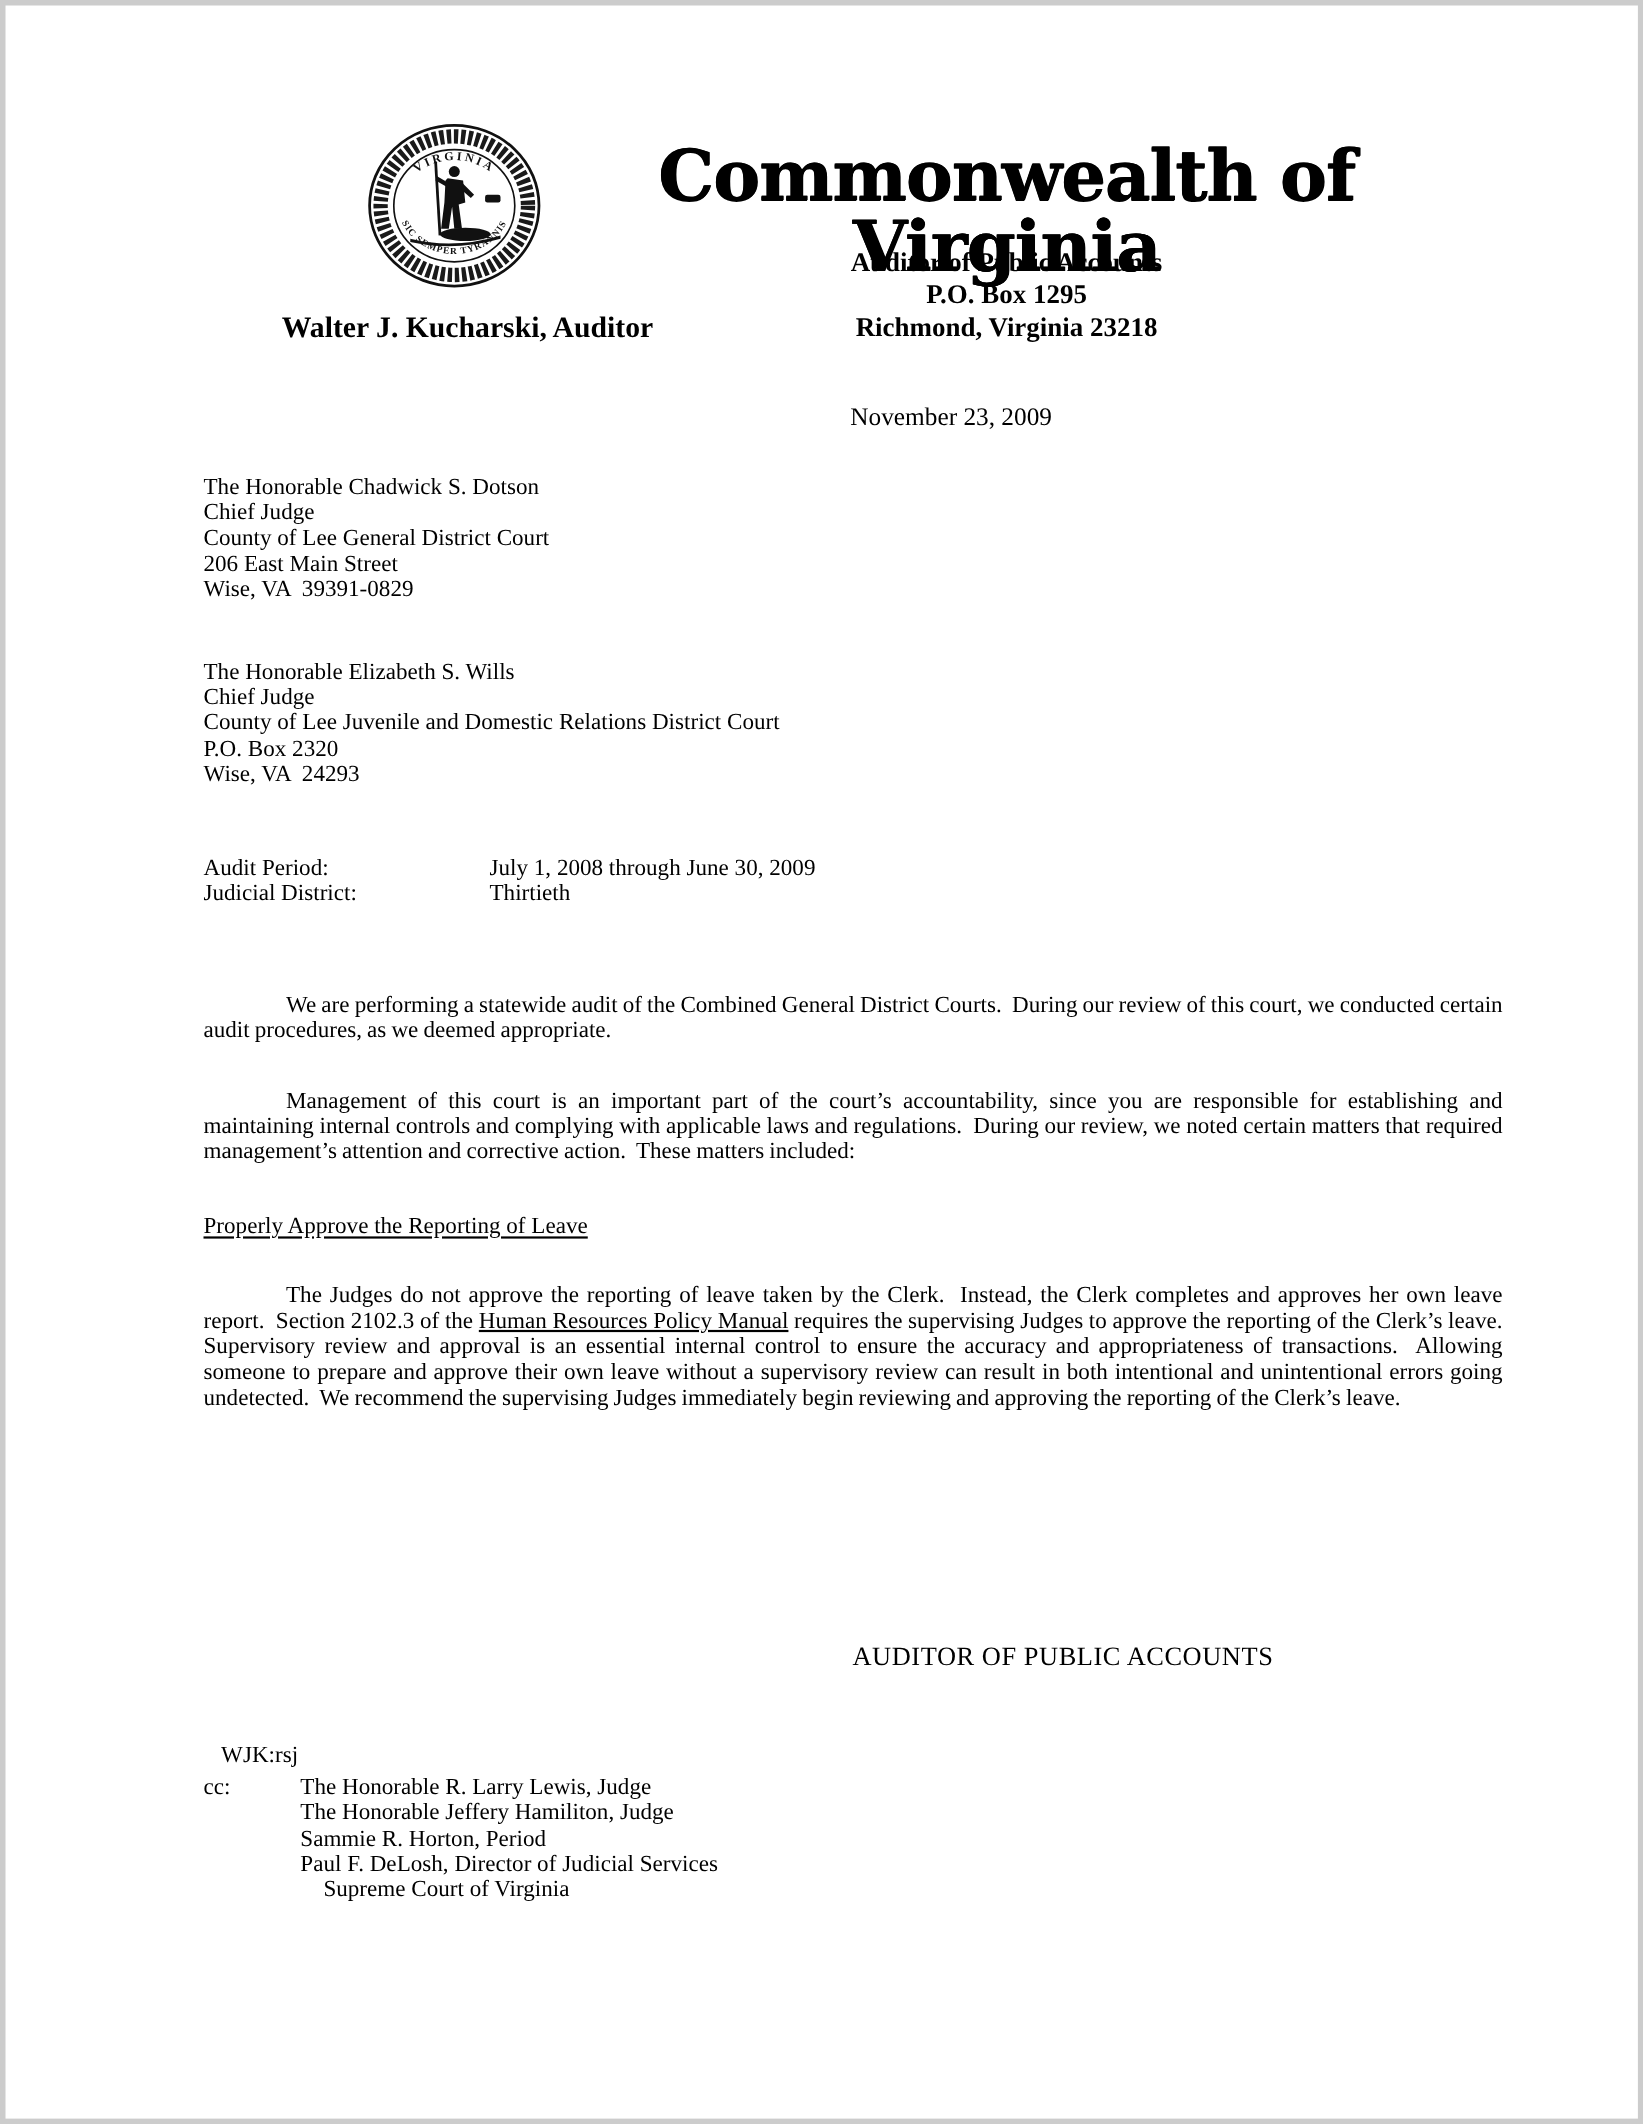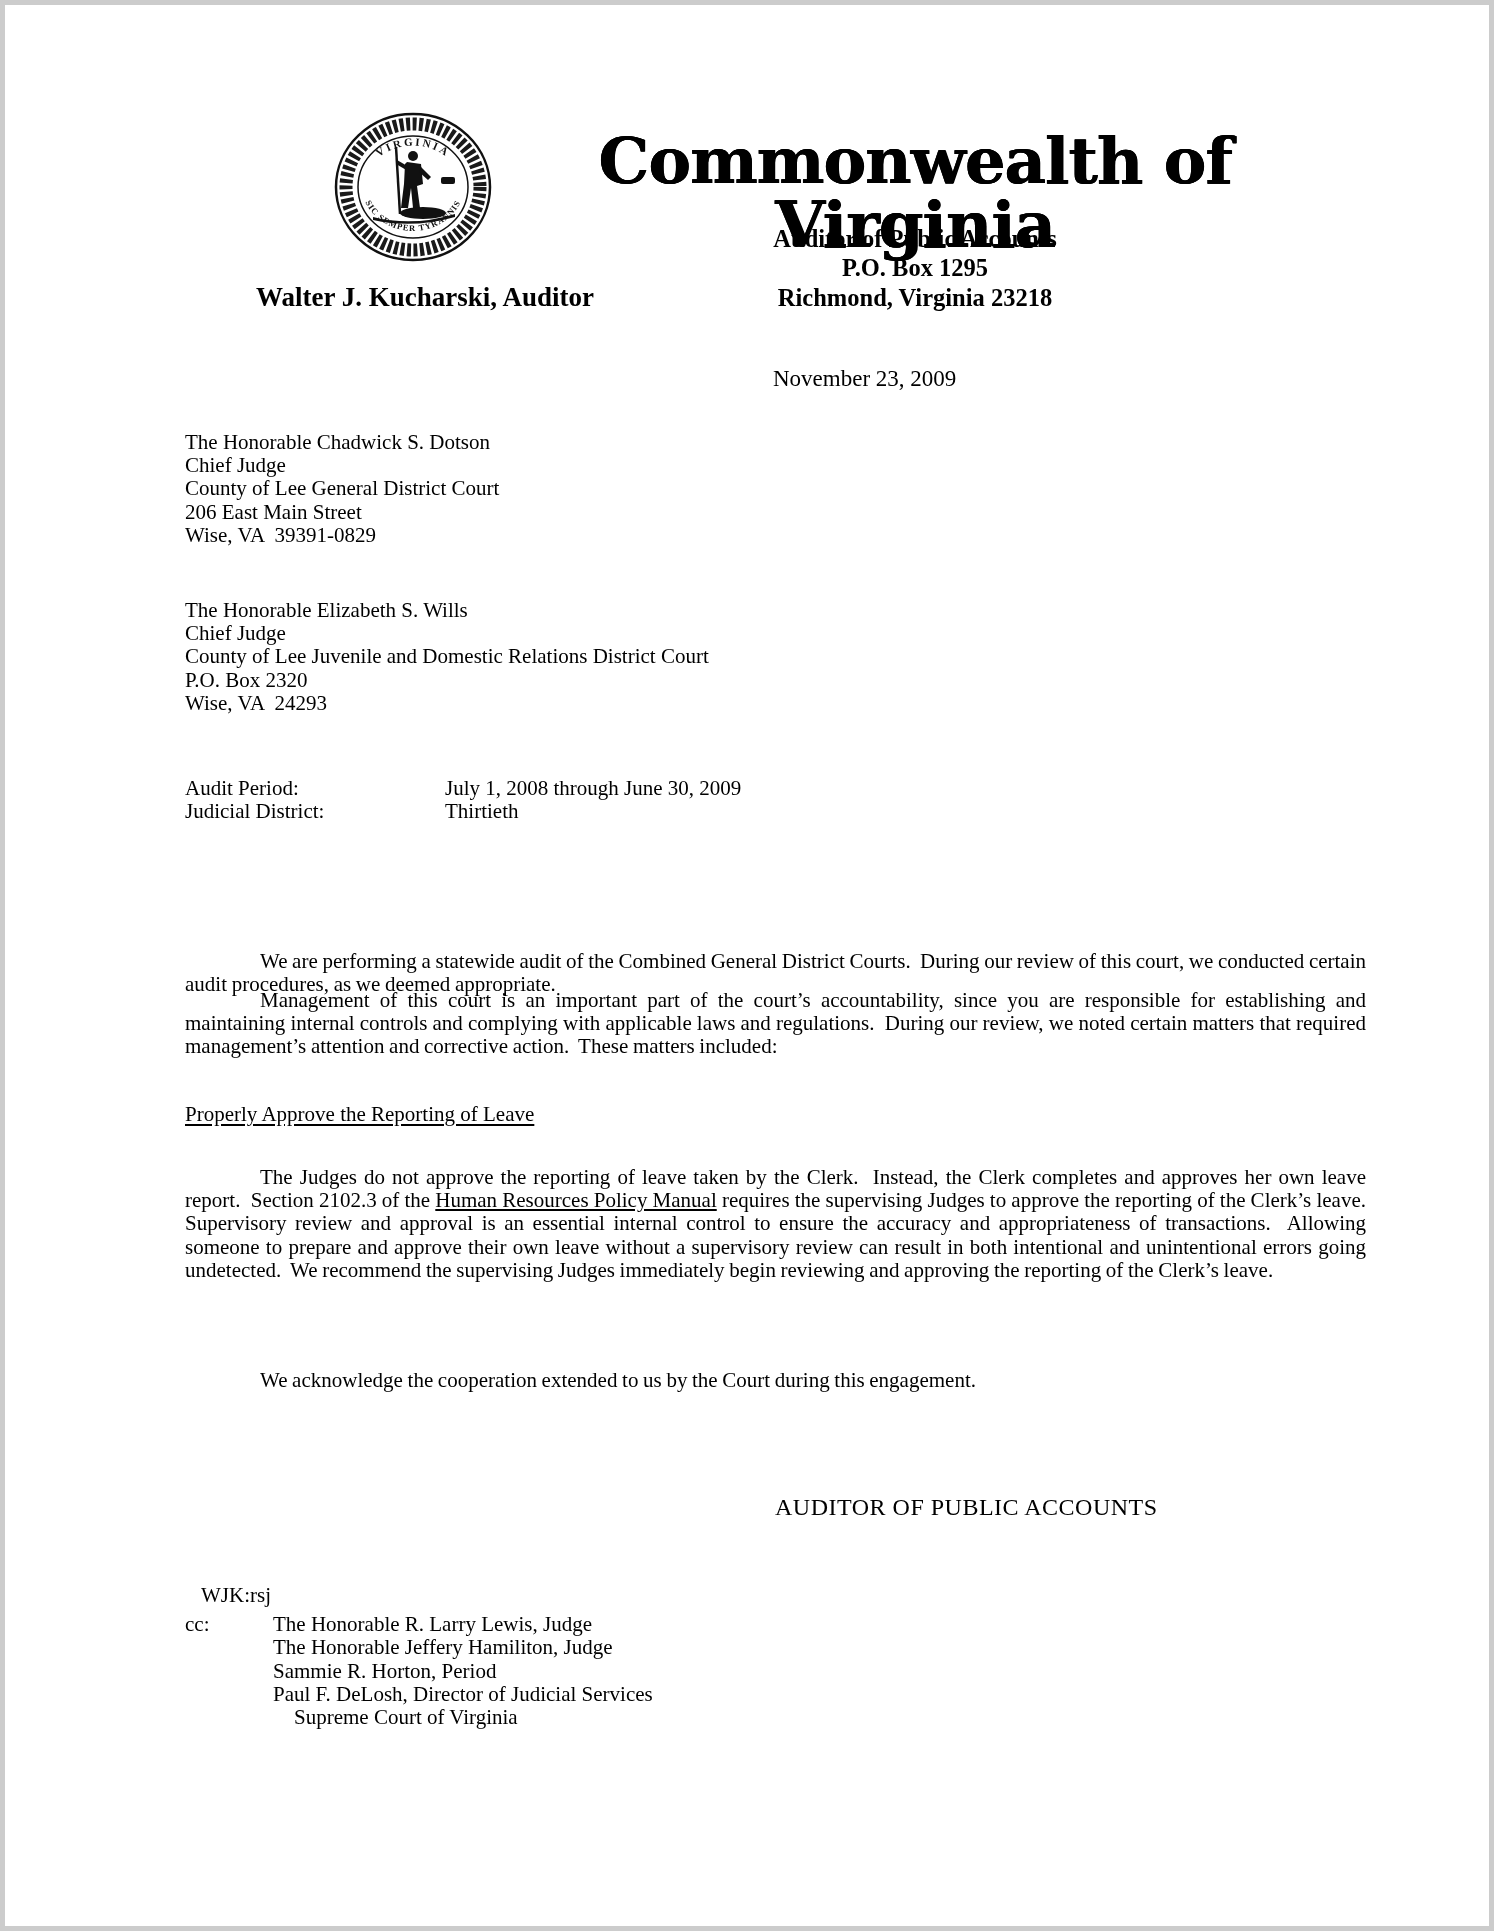--- a/index.html
+++ b/index.html
@@ -134,29 +134,28 @@
     <div class="audit-row">
       <div class="audit-label t">Audit Period:</div>
       <div class="t">July 1, 2008 through June 30, 2009</div>
     </div>
     <div class="audit-row">
       <div class="audit-label t">Judicial District:</div>
       <div class="t">Thirtieth</div>
     </div>
   </div>
 
-  <div class="abs para body-text t" style="top:897px;margin-top:48px;">We are performing a statewide audit of the Combined General District Courts.  During our review of this court, we conducted certain audit procedures, as we deemed appropriate.</div>
+  <div class="abs para body-text t" style="top:897px;">We are performing a statewide audit of the Combined General District Courts.  During our review of this court, we conducted certain audit procedures, as we deemed appropriate.</div>
 
   <div class="abs para body-text t" style="top:984px;">Management of this court is an important part of the court’s accountability, since you are responsible for establishing and maintaining internal controls and complying with applicable laws and regulations.  During our review, we noted certain matters that required management’s attention and corrective action.  These matters included:</div>
 
   <div class="abs finding-heading body-text t">Properly Approve the Reporting of Leave</div>
 
   <div class="abs para body-text" style="top:1161px;"><span class="t">The Judges do not approve the reporting of leave taken by the Clerk.  Instead, the Clerk completes and approves her own leave report.  Section 2102.3 of the </span><span class="t manual-underline">Human Resources Policy Manual</span><span class="t"> requires the supervising Judges to approve the reporting of the Clerk’s leave.  Supervisory review and approval is an essential internal control to ensure the accuracy and appropriateness of transactions.  Allowing someone to prepare and approve their own leave without a supervisory review can result in both intentional and unintentional errors going undetected.  We recommend the supervising Judges immediately begin reviewing and approving the reporting of the Clerk’s leave.</span></div>
 
-  <div class="abs para body-text t last-line-left" style="top:1364px;">We acknowledge the cooperation extended to us by the Court during this engagement.</div>
 
   <div class="abs office-line t">AUDITOR OF PUBLIC ACCOUNTS</div>
 
   <div class="abs initials body-text t">WJK:rsj</div>
 
   <div class="abs cc-block body-text">
     <div class="cc-label t">cc:</div>
     <div class="cc-names">
       <div class="t">The Honorable R. Larry Lewis, Judge</div>
       <div class="t">The Honorable Jeffery Hamiliton, Judge</div>

